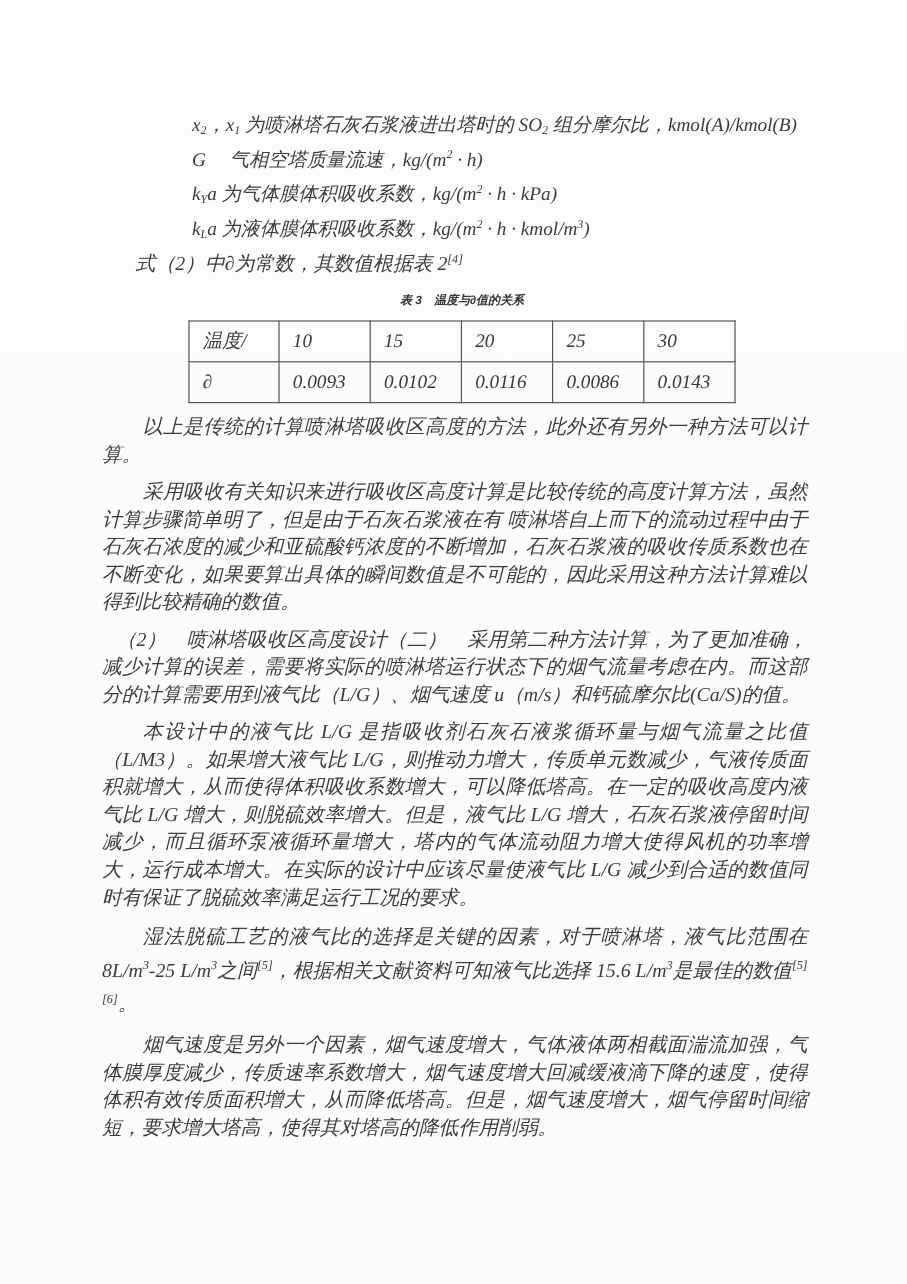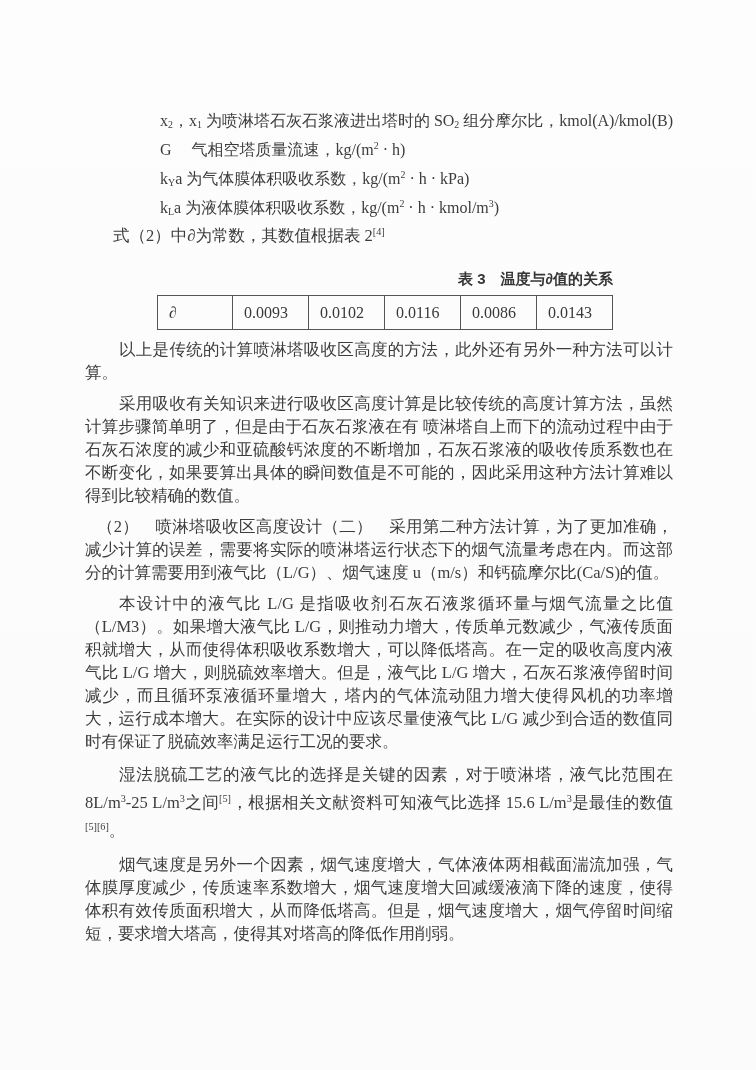--- a/index.html
+++ b/index.html
@@ -4,35 +4,35 @@
 <title>document</title>
 <style>
   html, body { margin:0; padding:0; background:#ffffff; }
   .page {
     position:relative; width:756px; height:1070px;
     background:linear-gradient(180deg,#fdfdfd 0%,#fbfbfb 100%);
     overflow:hidden;
     font-family:"Liberation Serif","DejaVu Serif",serif;
     color:#3c3c3c;
   }
-  .content { position:absolute; left:85px; top:106px; width:588px; }
+  .content { position:absolute; left:85px; top:90px; width:588px;font-style:italic; }
 
   .var-list { margin-left:75px; font-size:16px; }
   .var-line { line-height:29px; height:29px; white-space:nowrap; }
 
   .run-sub { font-size:0.62em; vertical-align:-0.25em; line-height:0; }
   .run-sup { font-size:0.62em; vertical-align:0.6em;  line-height:0; }
   .run-x   { font-size:0.85em; vertical-align:0.32em; line-height:0; }
 
   .formula-note { margin-left:28px; font-size:16.5px; line-height:27px; }
 
   .table-caption {
-    margin:20px 0 0 72px; width:456px; text-align:right;
+    margin:8px 0 0 72px; width:456px; text-align:center;
     font-family:"Liberation Sans","DejaVu Sans",sans-serif;
-    font-weight:bold; font-size:15px; color:#353535; line-height:20px;
+    font-weight:bold; font-size:10px; color:#353535; line-height:20px;
   }
   table.data-table { border-collapse:collapse; margin:6px 0 0 72px; }
   table.data-table td {
     border:1.5px solid #555; height:33px; vertical-align:middle;
     padding:0 0 0 11px; font-size:16px; color:#383838;
   }
   table.data-table td.c0 { width:63px; }
   table.data-table td.c  { width:64px; }
 
   .para {
@@ -54,20 +54,28 @@
       <div class="var-line"><span>k</span><span class="run-sub">Y</span><span>a 为气体膜体积吸收系数，kg/(m</span><span class="run-sup">2</span><span> · h · kPa)</span></div>
       <div class="var-line"><span>k</span><span class="run-sub">L</span><span>a 为液体膜体积吸收系数，kg/(m</span><span class="run-sup">2</span><span> · h · kmol/m</span><span class="run-sup">3</span><span>)</span></div>
     </div>
 
     <div class="formula-note"><span>式（2）中∂为常数，其数值根据表 2</span><span class="run-sup">[4]</span></div>
 
     <div class="table-caption">表 3　温度与∂值的关系</div>
 
     <table class="data-table">
       <tbody>
+          <tr>
+        <td class="c0">温度/</td>
+        <td class="c">10</td>
+        <td class="c">15</td>
+        <td class="c">20</td>
+        <td class="c">25</td>
+        <td class="c">30</td>
+      </tr>
       <tr>
         <td class="c0">∂</td>
         <td class="c">0.0093</td>
         <td class="c">0.0102</td>
         <td class="c">0.0116</td>
         <td class="c">0.0086</td>
         <td class="c">0.0143</td>
       </tr>
     </tbody>
       </table>

